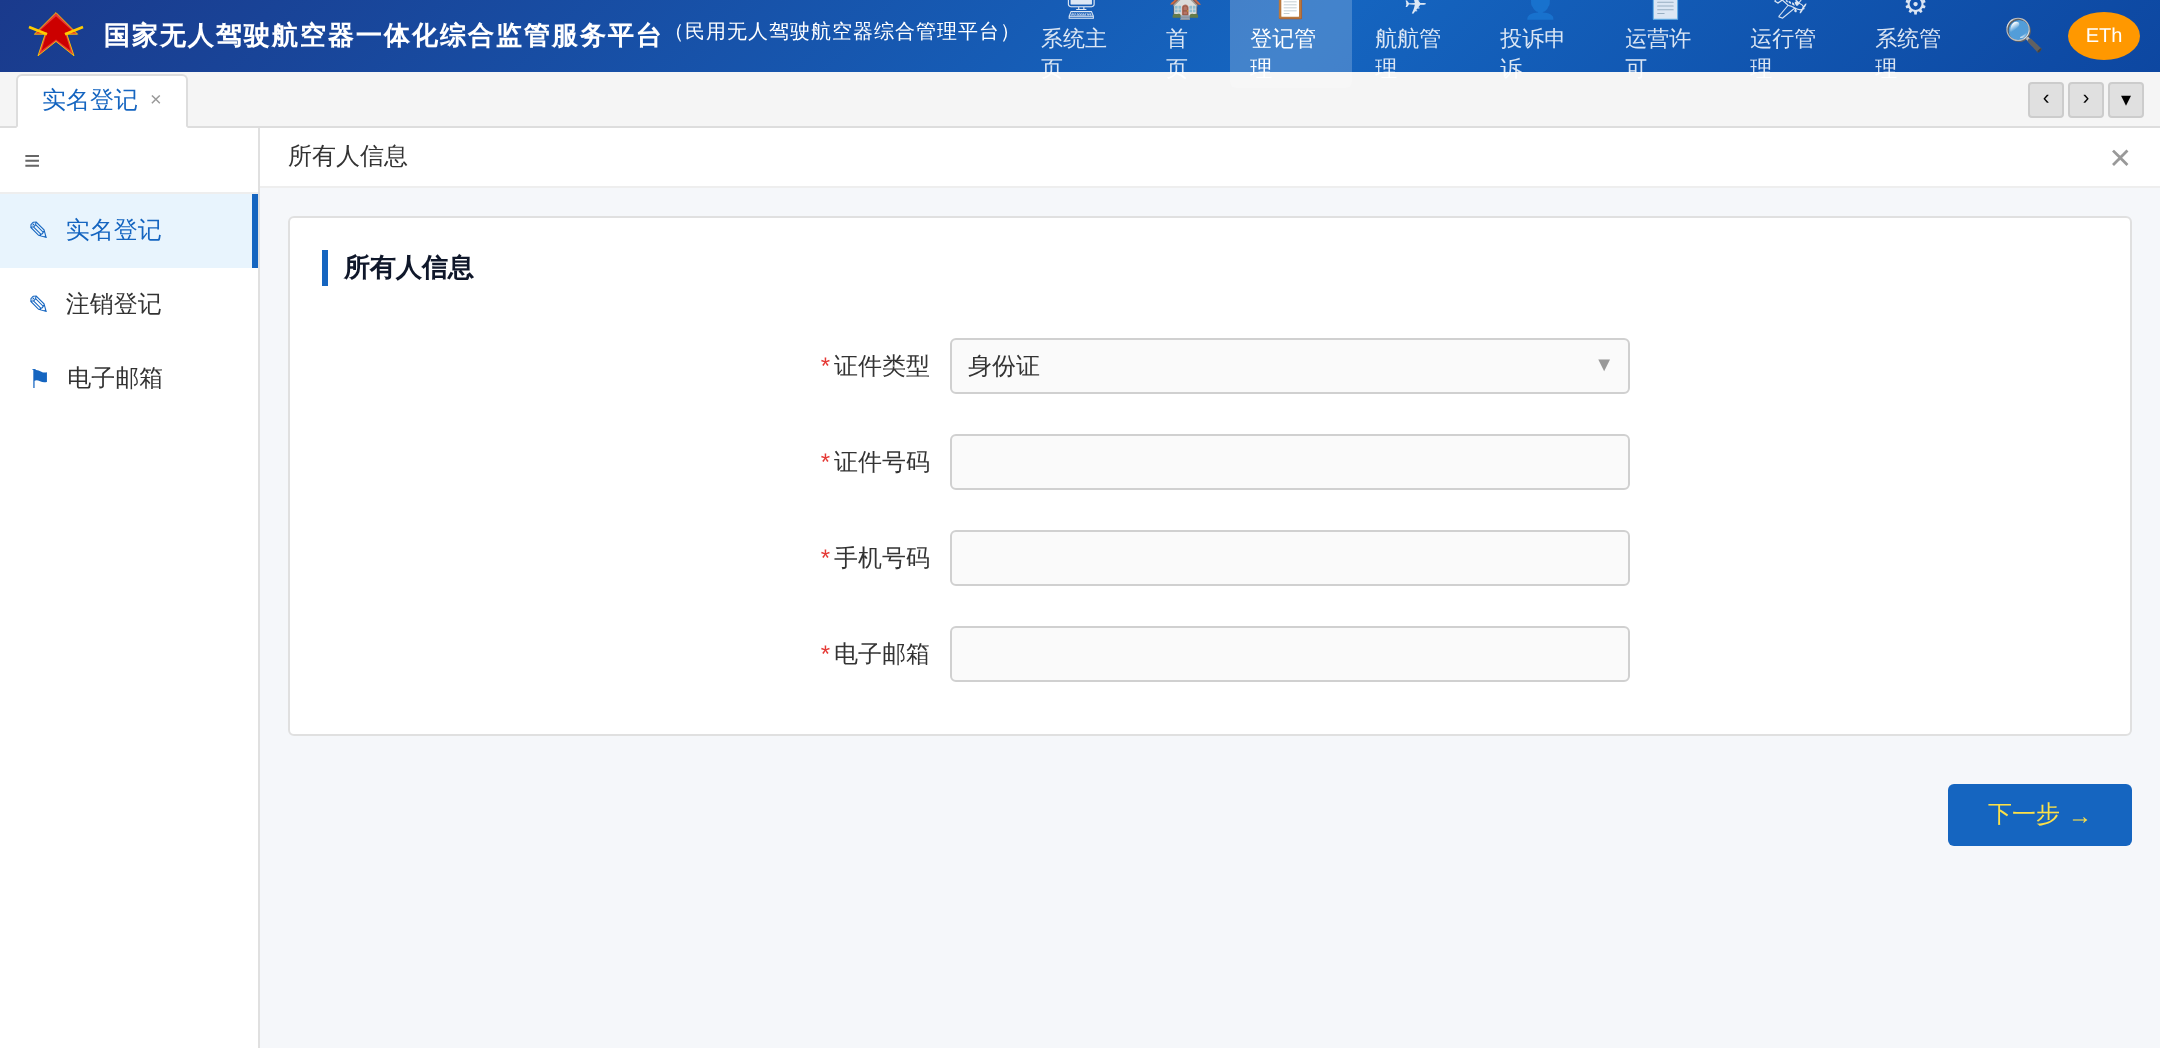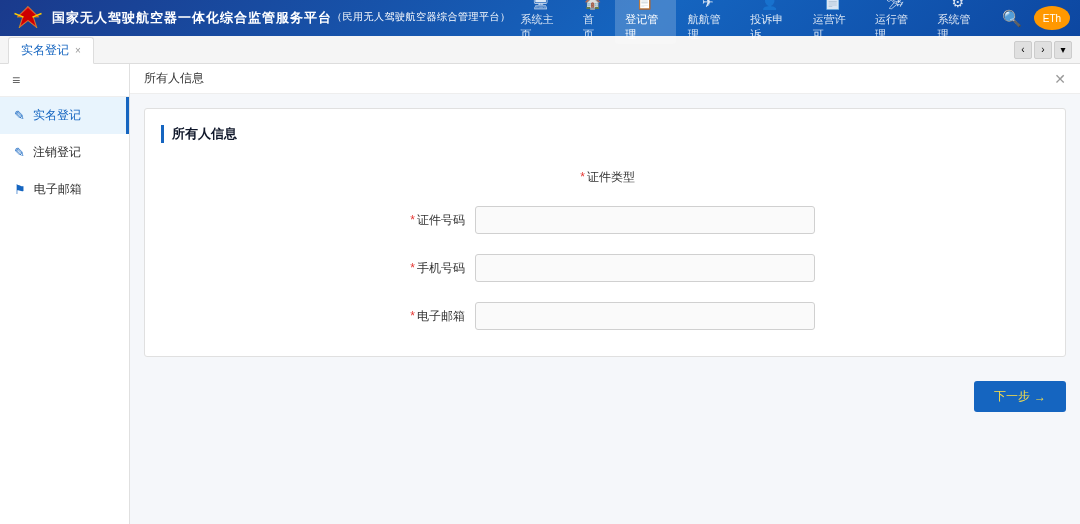--- a/index.html
+++ b/index.html
@@ -158,20 +158,28 @@
 
     <div class="content-body">
       <div class="section">
         <div class="section-title">所有人信息</div>
 
 
         <div class="form-row">
           <label class="form-label">
             <span class="required">*</span>证件类型
           </label>
+          <div class="form-select-wrap">
+            <select class="form-select">
+              <option>身份证</option>
+              <option>护照</option>
+              <option>其他</option>
+            </select>
+            <span class="select-arrow">▼</span>
+          </div>
         </div>
 
         <div class="form-row">
           <label class="form-label">
             <span class="required">*</span>证件号码
           </label>
           <input type="text" class="form-input" style="">
         </div>
 
         <div class="form-row">

